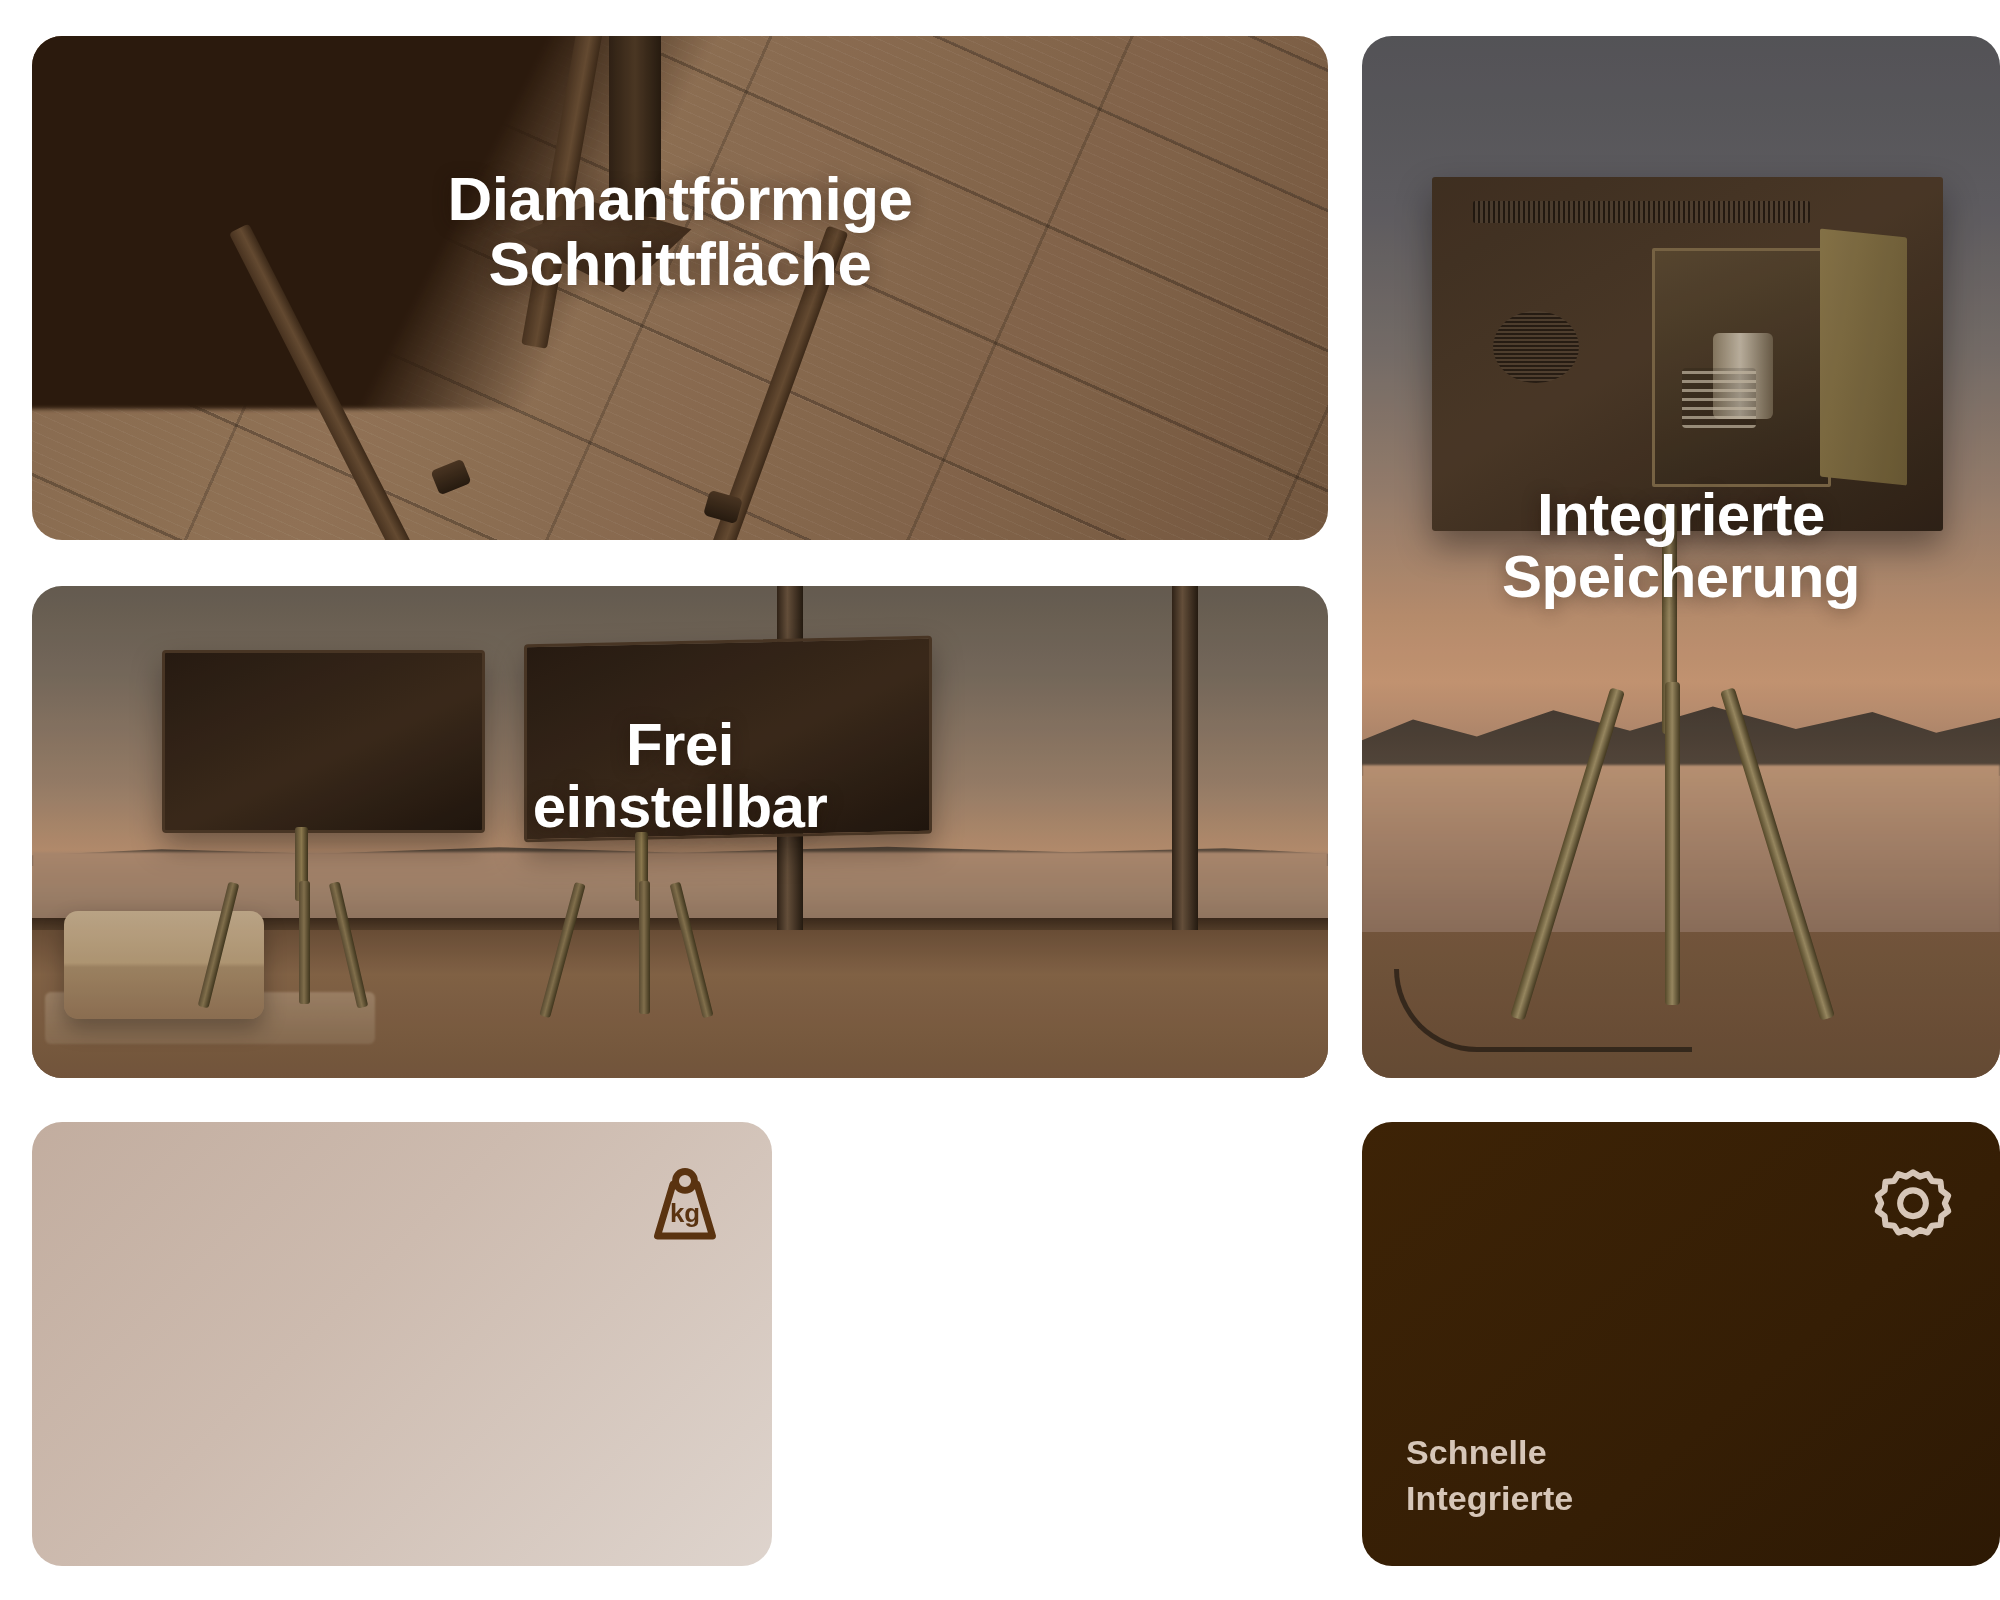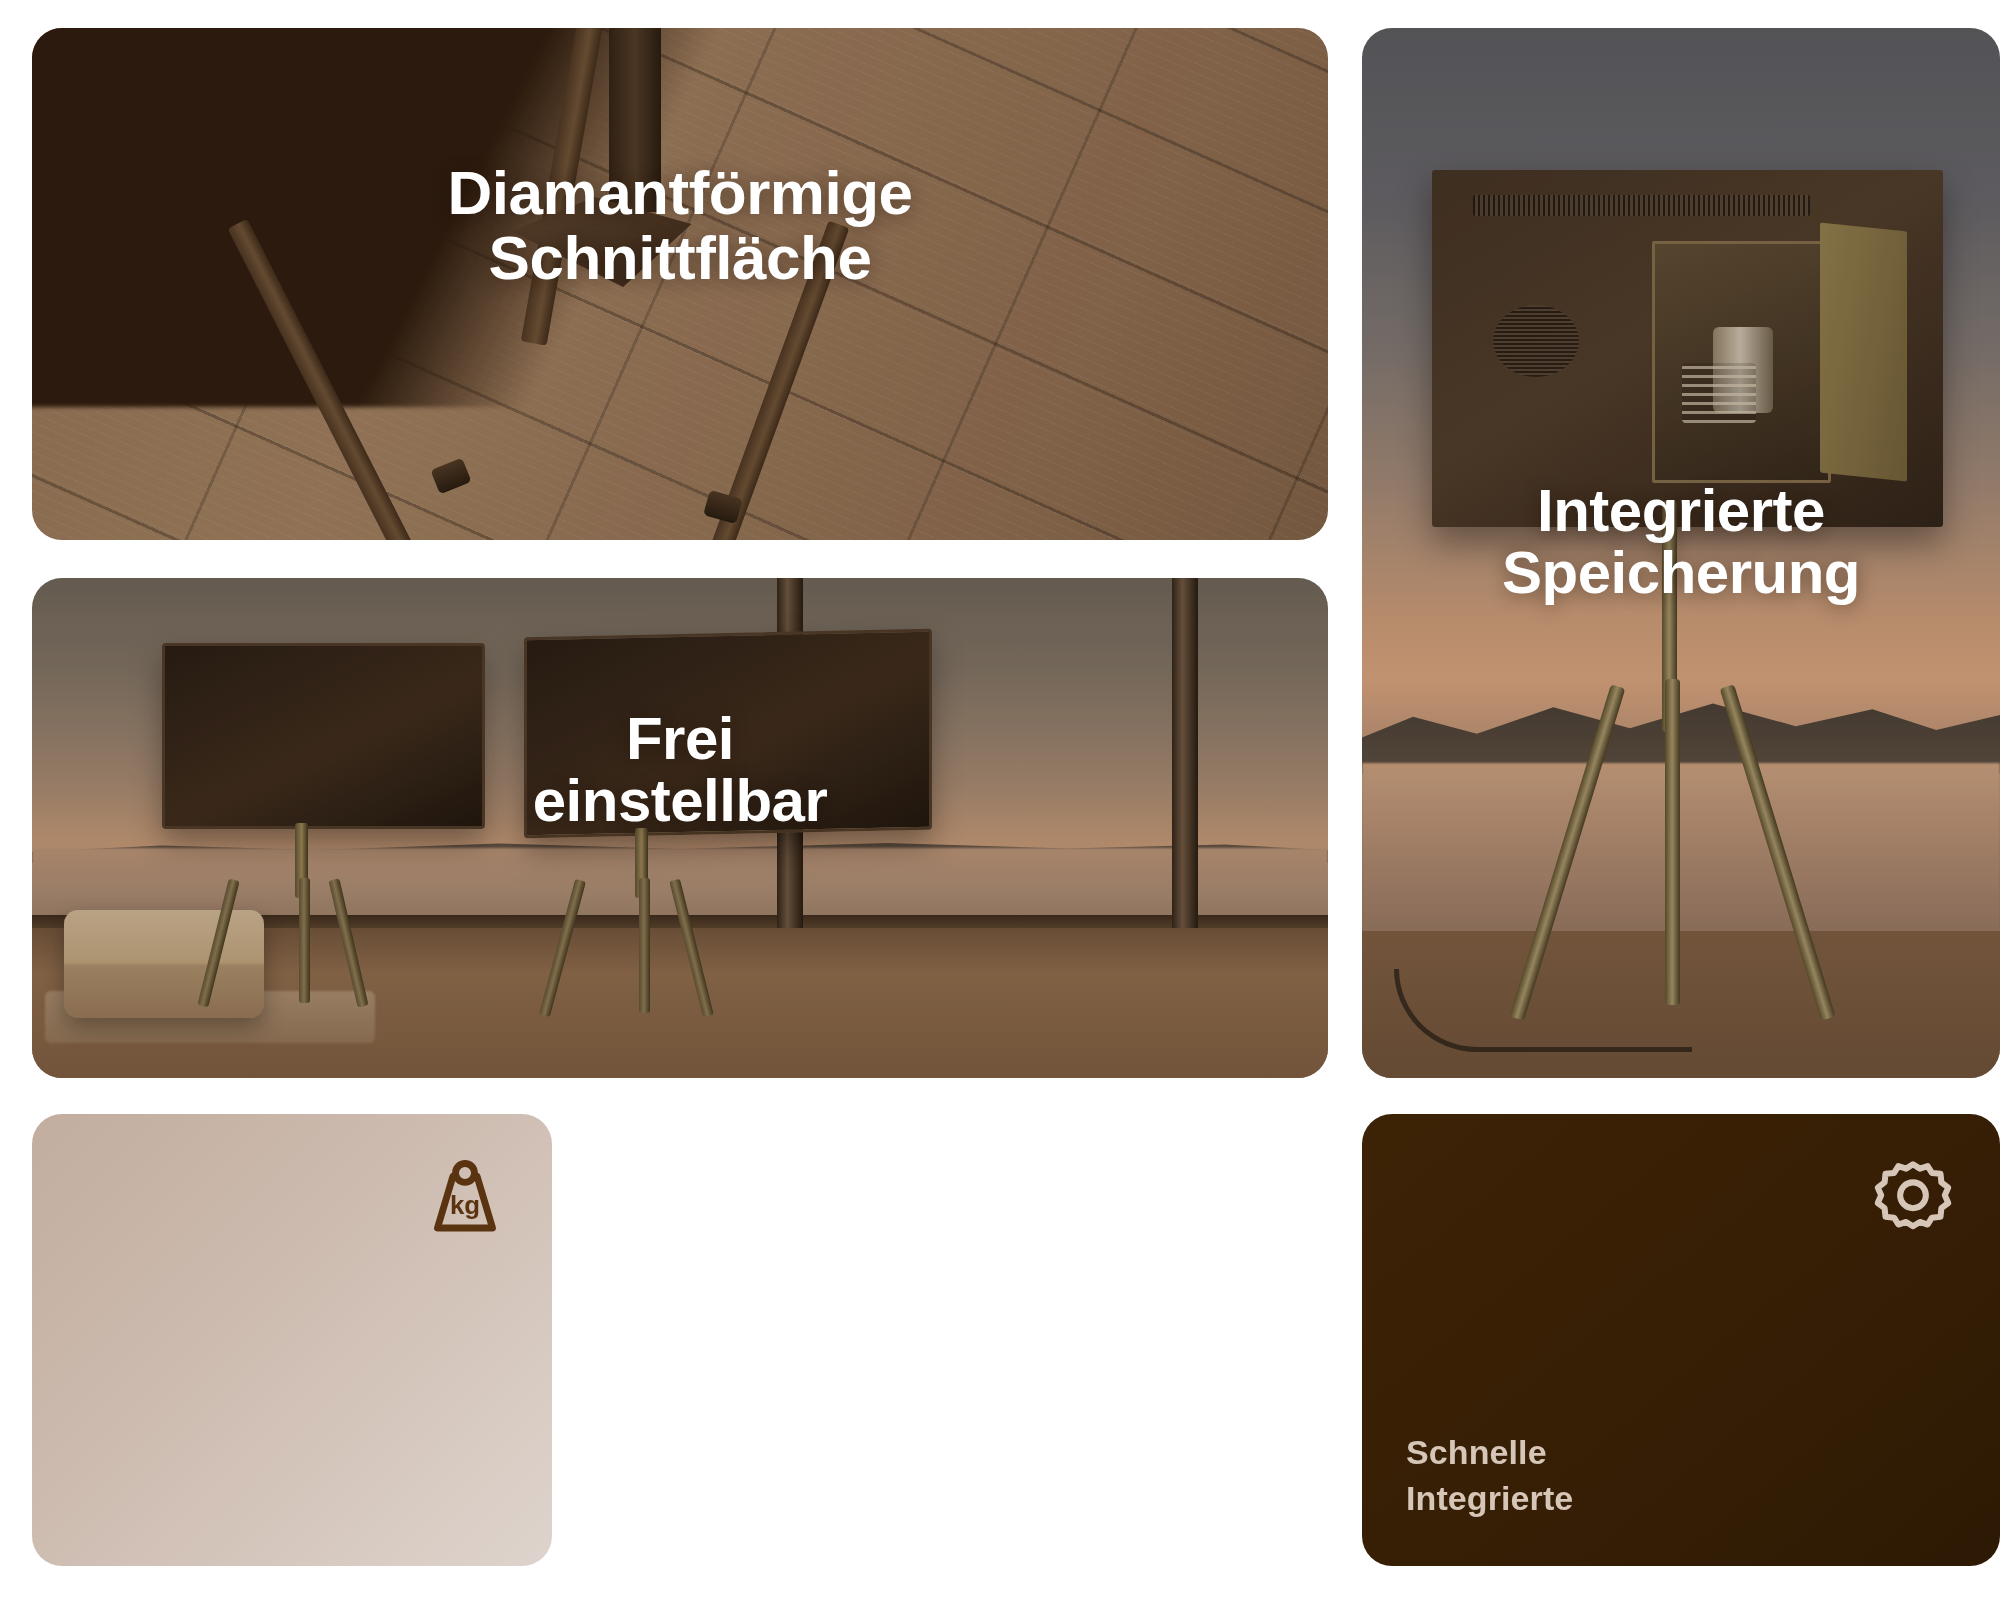--- a/index.html
+++ b/index.html
@@ -30,27 +30,28 @@
     display: grid;
     grid-template-columns: 1296px 34px 638px;
     grid-template-rows: 512px 38px 500px 36px 452px;
   }
 
   .card {
     position: relative;
     border-radius: 30px;
     overflow: hidden;
     box-sizing: border-box;
+    margin-top: 8px;
   }
 
   
   .card-diamond   { grid-column: 1 / 2; grid-row: 1 / 2; }
   .card-adjust    { grid-column: 1 / 2; grid-row: 3 / 4; }
   .card-storage   { grid-column: 3 / 4; grid-row: 1 / 4; }
-  .card-capacity  { grid-column: 1 / 2; grid-row: 5 / 6; width: 520px; }
+  .card-capacity  { grid-column: 1 / 2; grid-row: 5 / 6; width: 740px; }
   .card-structure { grid-column: 1 / 2; grid-row: 5 / 6; width: 630px; margin-left: 662px; }
   .card-install   { grid-column: 3 / 4; grid-row: 5 / 6; }
 
   
   .photo { position: absolute; inset: 0; }
 
   
   .floor-hb {
     position: absolute; inset: -20%;
     background:

